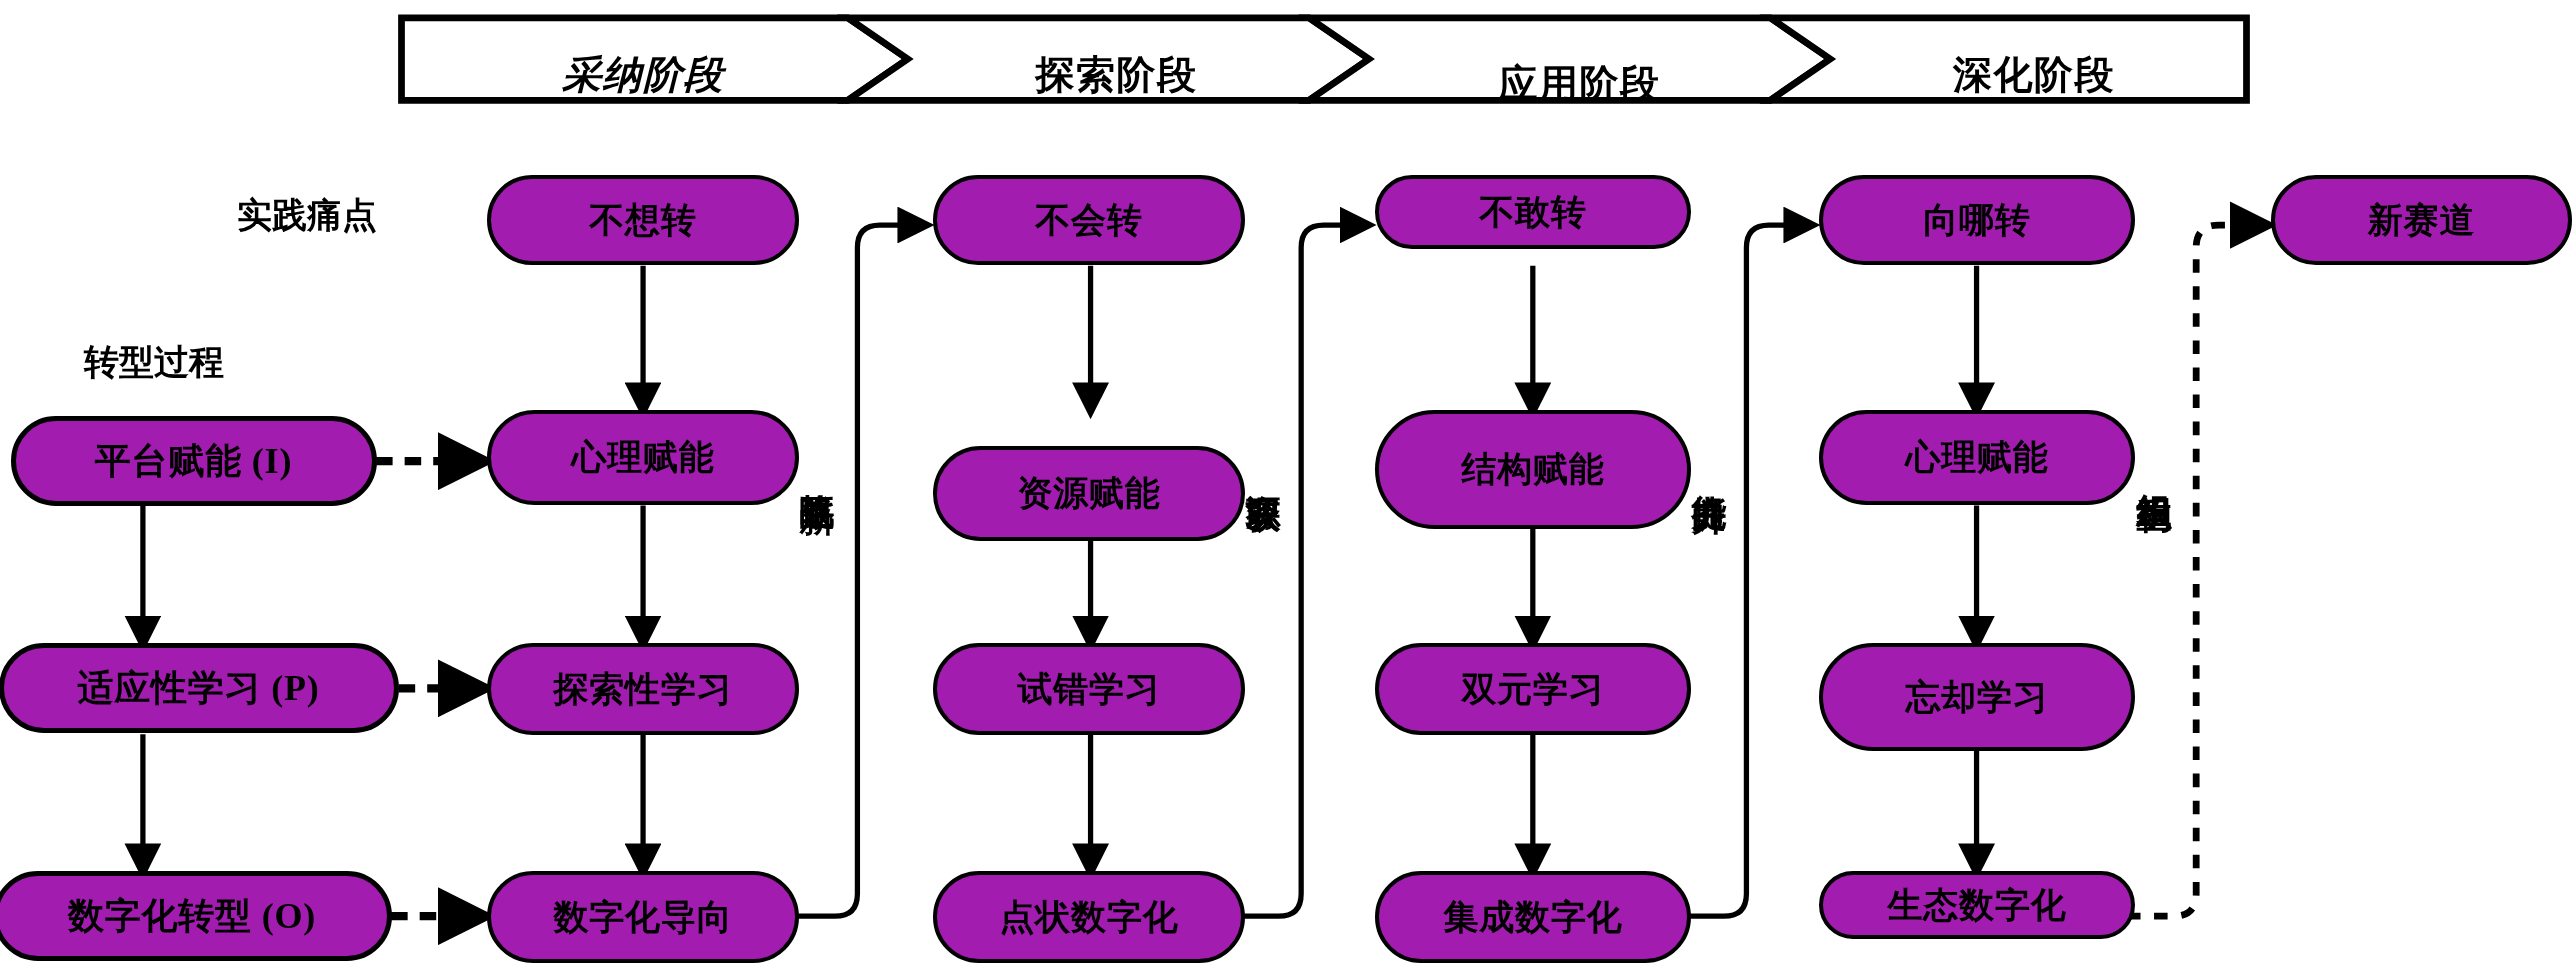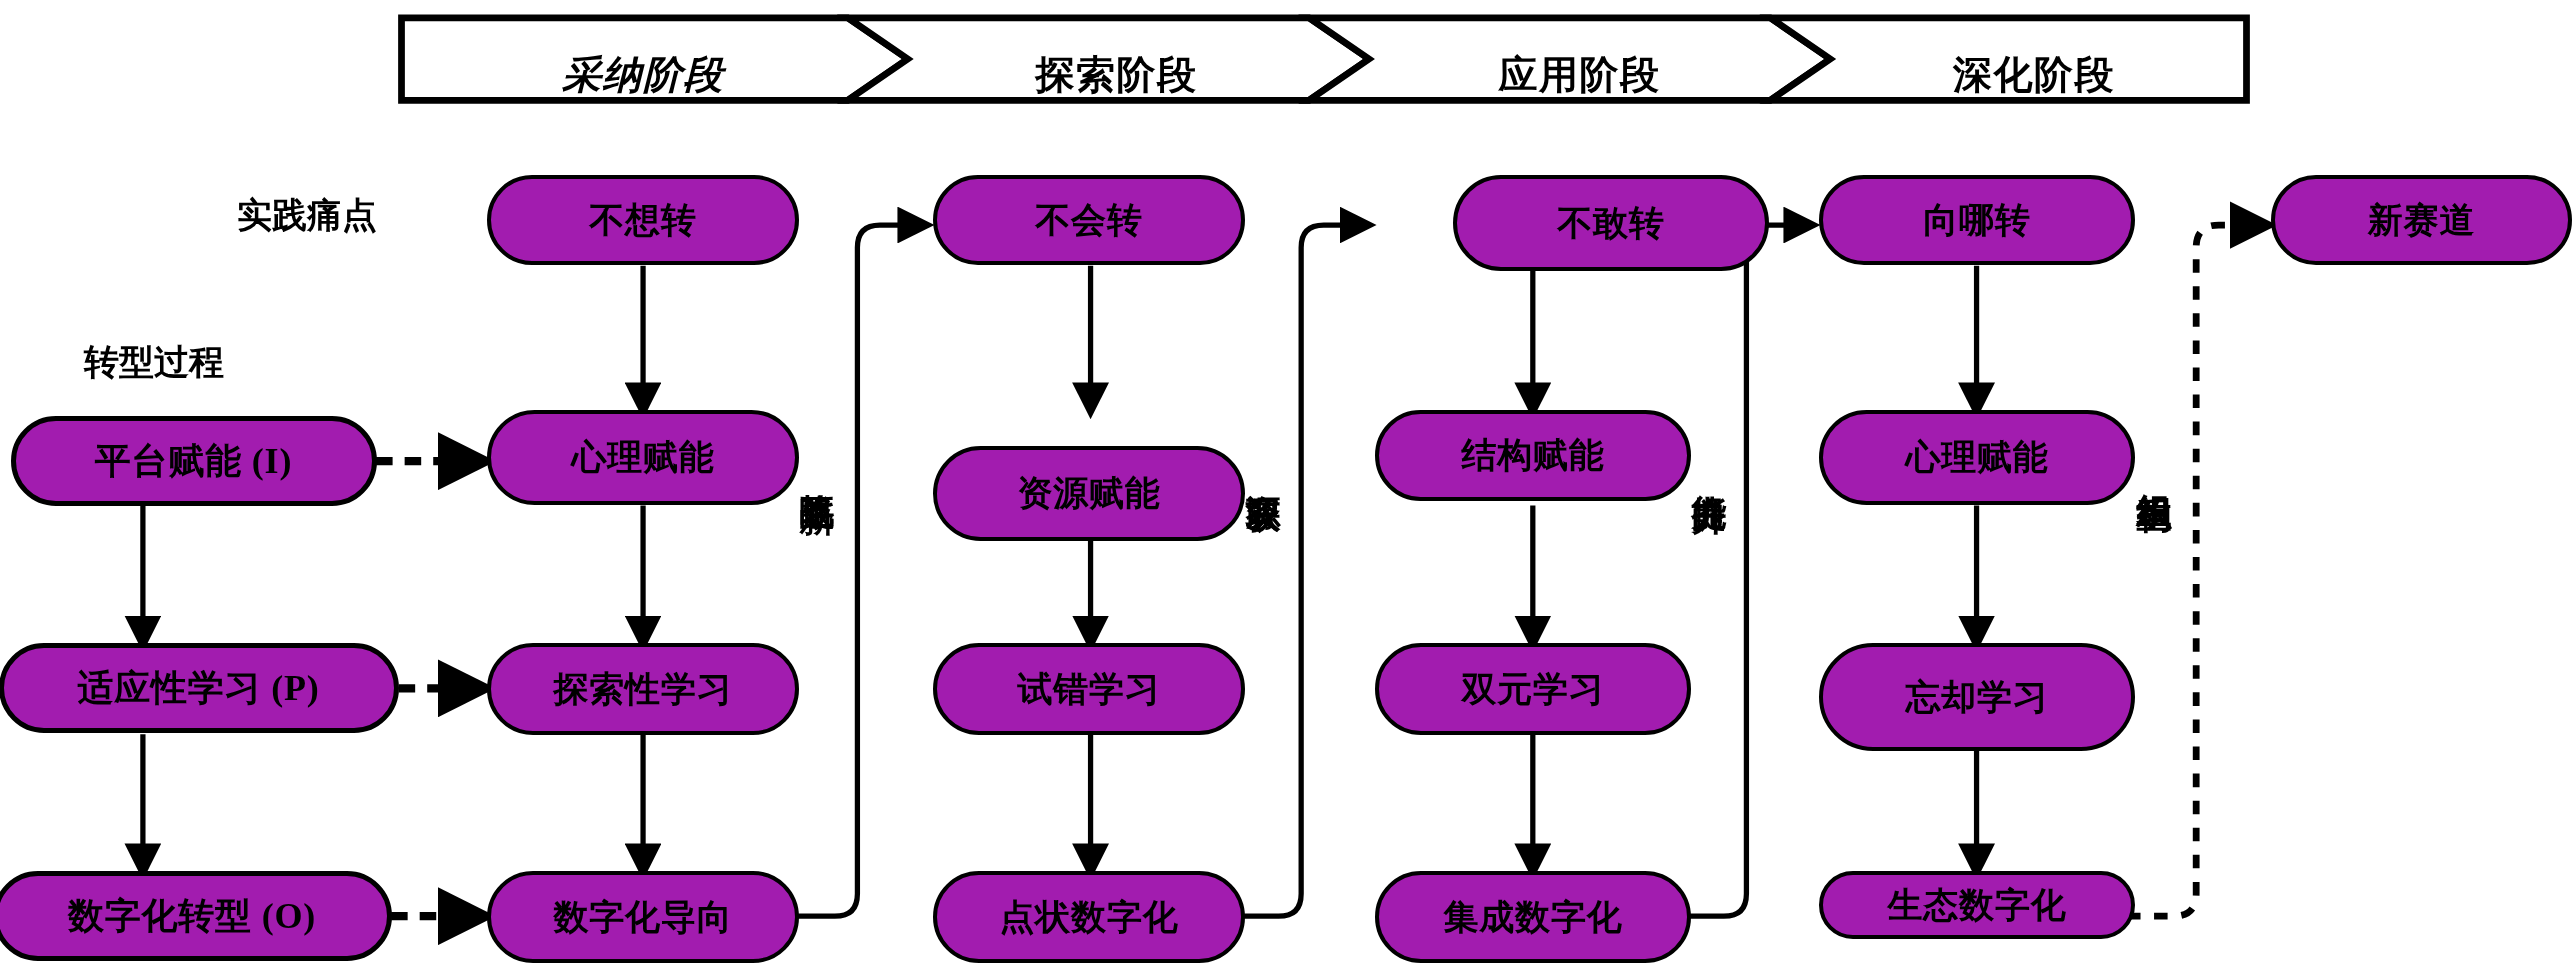--- a/index.html
+++ b/index.html
@@ -92,21 +92,21 @@
     <svg class="phase-svg" width="1858" height="90" viewBox="0 0 2470 120" xmlns="http://www.w3.org/2000/svg">
       <g fill="#ffffff" stroke="#000000" stroke-width="9" stroke-linejoin="miter">
         <path d="M5,5 L600,5 L680,60 L600,115 L5,115 Z"></path>
         <path d="M600,5 L1215,5 L1295,60 L1215,115 L600,115 L680,60 Z"></path>
         <path d="M1215,5 L1830,5 L1910,60 L1830,115 L1215,115 L1295,60 Z"></path>
         <path d="M1830,5 L2465,5 L2465,5 L2465,115 L1830,115 L1910,60 Z"></path>
       </g>
     </svg>
     <div class="phase-label" style="left:0px; width:496px;font-style:italic;">采纳阶段</div>
     <div class="phase-label" style="left:481px; width:481px;">探索阶段</div>
-    <div class="phase-label" style="left:944px; width:481px;">应用阶段</div>
+    <div class="phase-label" style="left:944px; width:481px;margin-top:9px;">应用阶段</div>
     <div class="phase-label" style="left:1406px; width:466px;">深化阶段</div>
   </div>
 
   <div class="caption" style="left:237px; top:192px;text-align:right;">实践痛点</div>
   <div class="caption" style="left:84px; top:331px;margin-top:8px;">转型过程</div>
 
   <svg id="edges" viewBox="0 0 3425 1288" xmlns="http://www.w3.org/2000/svg">
     <defs>
       <marker id="arrow" viewBox="0 0 12 12" refX="9" refY="6" markerWidth="7" markerHeight="7" orient="auto-start-reverse">
         <path d="M 0 0 L 12 6 L 0 12 z" fill="#000000"></path>
@@ -157,22 +157,22 @@
   <div class="node" style="left:487px; top:175px;  width:312px; height:90px;">不想转</div>
   <div class="node" style="left:487px; top:410px;  width:312px; height:95px;">心理赋能</div>
   <div class="node" style="left:487px; top:643px;  width:312px; height:92px;">探索性学习</div>
   <div class="node" style="left:487px; top:871px; width:312px; height:92px;">数字化导向</div>
 
   <div class="node" style="left:933px; top:175px;  width:312px; height:90px;">不会转</div>
   <div class="node" style="left:933px; top:410px;  width:312px; height:95px;margin-top:36px;">资源赋能</div>
   <div class="node" style="left:933px; top:643px;  width:312px; height:92px;">试错学习</div>
   <div class="node" style="left:933px; top:871px; width:312px; height:92px;">点状数字化</div>
 
-  <div class="node" style="left:1453px; top:175px;  width:316px; height:96px;">不敢转</div>
-  <div class="node" style="left:1375px; top:410px;  width:316px; height:91px;">结构赋能</div>
+  <div class="node" style="left:1375px; top:175px;  width:316px; height:74px;">不敢转</div>
+  <div class="node" style="left:1375px; top:410px;  width:316px; height:119px;">结构赋能</div>
   <div class="node" style="left:1375px; top:643px;  width:316px; height:92px;">双元学习</div>
   <div class="node" style="left:1375px; top:871px; width:316px; height:92px;">集成数字化</div>
 
   <div class="node" style="left:1819px; top:175px;  width:316px; height:90px;">向哪转</div>
   <div class="node" style="left:1819px; top:410px;  width:316px; height:95px;">心理赋能</div>
   <div class="node" style="left:1819px; top:643px;  width:316px; height:108px;">忘却学习</div>
   <div class="node" style="left:1819px; top:871px; width:316px; height:68px;">生态数字化</div>
 
   <div class="node" style="left:2271px; top:175px; width:301px; height:90px;">新赛道</div>
 

